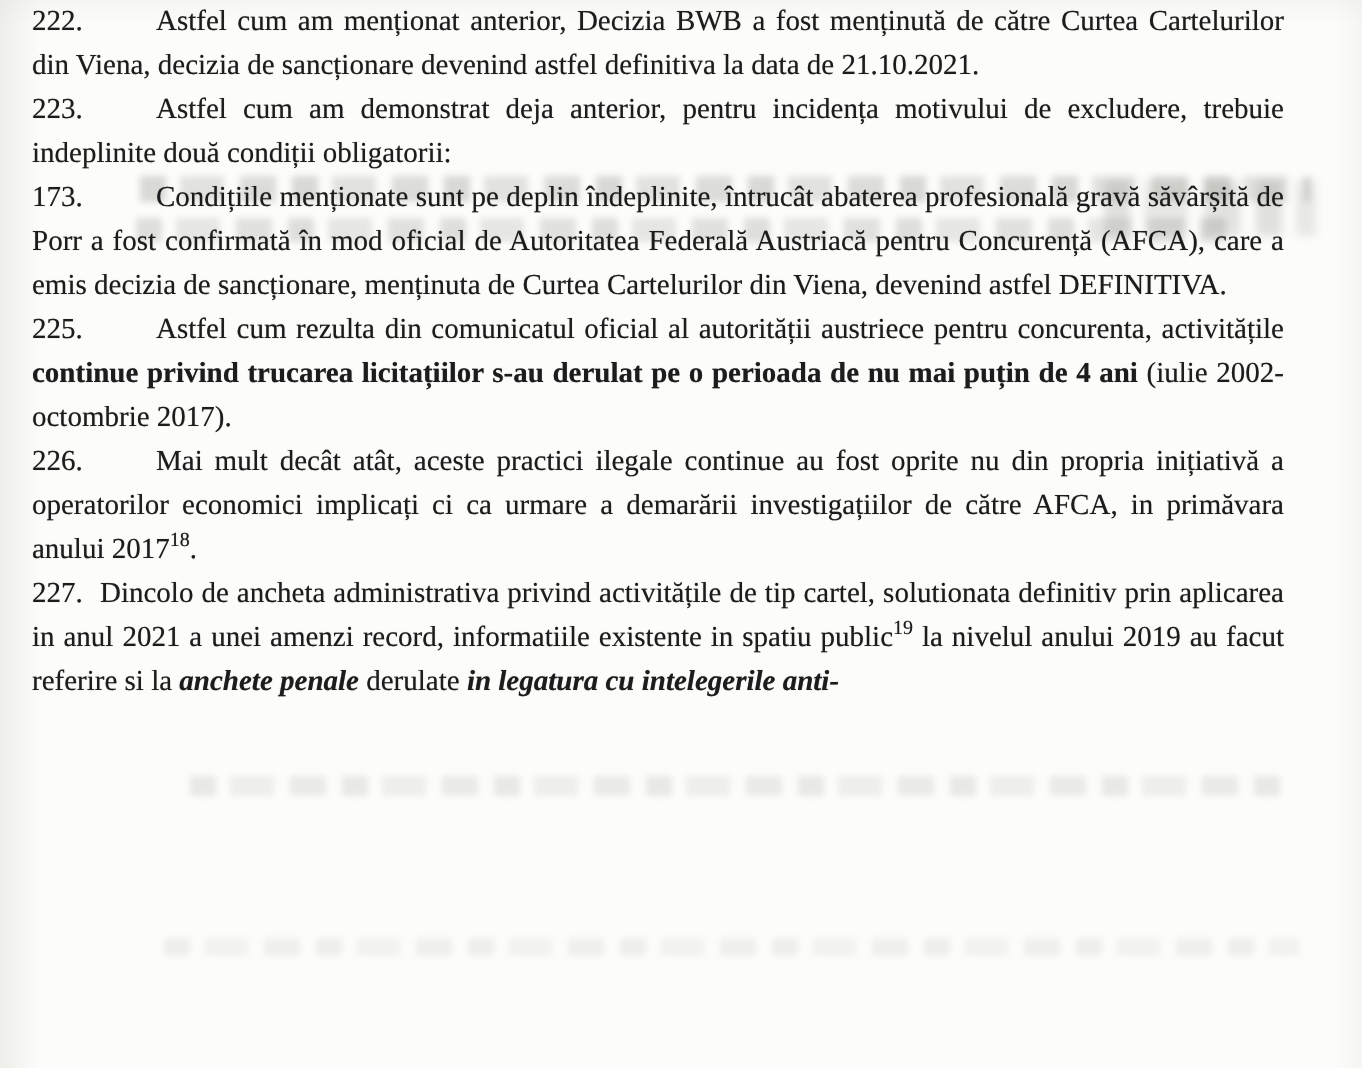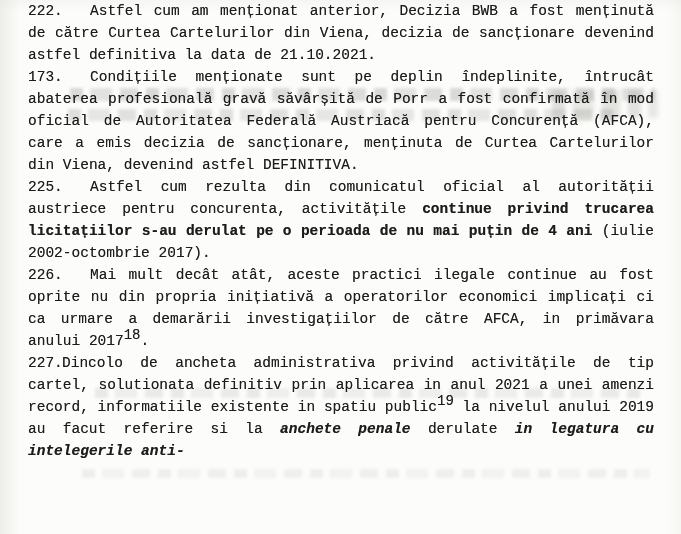--- a/index.html
+++ b/index.html
@@ -13,21 +13,21 @@
   }
   
   .page::before{
     content:""; position:absolute; inset:0; pointer-events:none;
     background:
       linear-gradient(90deg, rgba(210,210,205,0.35), rgba(210,210,205,0) 20px),
       linear-gradient(270deg, rgba(215,215,210,0.18), rgba(215,215,210,0) 14px),
       linear-gradient(180deg, rgba(220,220,215,0.20), rgba(220,220,215,0) 12px);
   }
   .content {
-    position:absolute; left:28px; top:0; width:626px;font-family:Liberation Mono, monospace;
+    position:absolute; left:16px; top:0; width:626px;
   }
   .content p {
     margin:0;
     text-align:justify;
     font-size:14.5px;
     line-height:22px;
     text-shadow:0 0 0.4px rgba(20,20,20,0.55);
   }
   .num { display:inline-block; width:62px; }
   .p222 { margin-top:6px;  line-height:22px; }
@@ -40,21 +40,21 @@
     line-height:23px;
   }
   .p224 { margin-top:11px; line-height:21px; }
   .p225 { margin-top:7px;  line-height:21.5px; }
   .p226 { margin-top:11px; line-height:21px; }
   .p227 { margin-top:10px; line-height:17.5px; }
   .p227 .num { width:34px; }
   .partial { margin-top:0; line-height:17.5px; }
   .seg-b { font-weight:bold; }
   .seg-i { font-style:italic; }
-  sup.fn { font-size:14px; line-height:0; vertical-align:super; }
+  sup.fn { font-size:10px; line-height:0; vertical-align:super; }
   
   .smudge {
     position:absolute; pointer-events:none;
     background:repeating-linear-gradient(90deg,
       rgba(125,125,118,0.55) 0 13px, rgba(125,125,118,0) 13px 20px,
       rgba(125,125,118,0.40) 20px 42px, rgba(125,125,118,0) 42px 50px,
       rgba(125,125,118,0.50) 50px 68px, rgba(125,125,118,0) 68px 76px);
     filter:blur(1.7px);
   }
   .s1 { left:70px;  top:88px;  width:585px; height:13px; opacity:.50; }
@@ -67,18 +67,19 @@
 <body>
 
 <div class="page">
   <div class="smudge s1"></div>
   <div class="smudge s2"></div>
   <div class="smudge s3"></div>
   <div class="smudge s4"></div>
   <div class="smudge s5"></div>
   <div class="content">
       <p class="p222"><span class="num">222.</span><span class="">Astfel cum am menționat anterior, Decizia BWB a fost menținută de către Curtea Cartelurilor din Viena, decizia de sancționare devenind astfel definitiva la data de 21.10.2021.</span></p>
+      <p class="p223"><span class="num">223.</span><span class="">Astfel cum am demonstrat deja anterior, pentru incidența motivului de excludere, trebuie indeplinite două condiții obligatorii:</span></p>
       <p class="p224"><span class="num">173.</span><span class="">Condițiile menționate sunt pe deplin îndeplinite, întrucât abaterea profesională gravă săvârșită de Porr a fost confirmată în mod oficial de Autoritatea Federală Austriacă pentru Concurență (AFCA), care a emis decizia de sancționare, menținuta de Curtea Cartelurilor din Viena, devenind astfel DEFINITIVA.</span></p>
       <p class="p225"><span class="num">225.</span><span class="">Astfel cum rezulta din comunicatul oficial al autorității austriece pentru concurenta, activitățile </span><span class="seg-b ">continue privind trucarea licitațiilor s-au derulat pe o perioada de nu mai puțin de 4 ani</span><span class=""> (iulie 2002-octombrie 2017).</span></p>
       <p class="p226"><span class="num">226.</span><span class="">Mai mult decât atât, aceste practici ilegale continue au fost oprite nu din propria inițiativă a operatorilor economici implicați ci ca urmare a demarării investigațiilor de către AFCA, in primăvara anului 2017</span><sup class="fn">18</sup><span class="">.</span></p>
       <p class="p227"><span class="num">227.</span><span class="">Dincolo de ancheta administrativa privind activitățile de tip cartel, solutionata definitiv prin aplicarea in anul 2021 a unei amenzi record, informatiile existente in spatiu public</span><sup class="fn">19</sup><span class=""> la nivelul anului 2019 au facut referire si la </span><span class="seg-b seg-i">anchete penale</span><span class=""> derulate </span><span class="seg-b seg-i">in legatura cu intelegerile anti-</span></p>
     </div>
 </div>
 
 </body></html>

